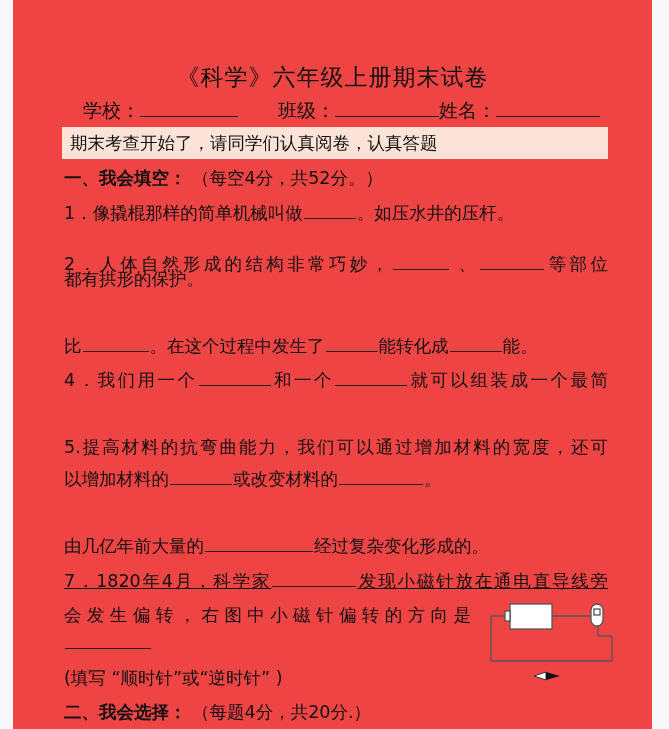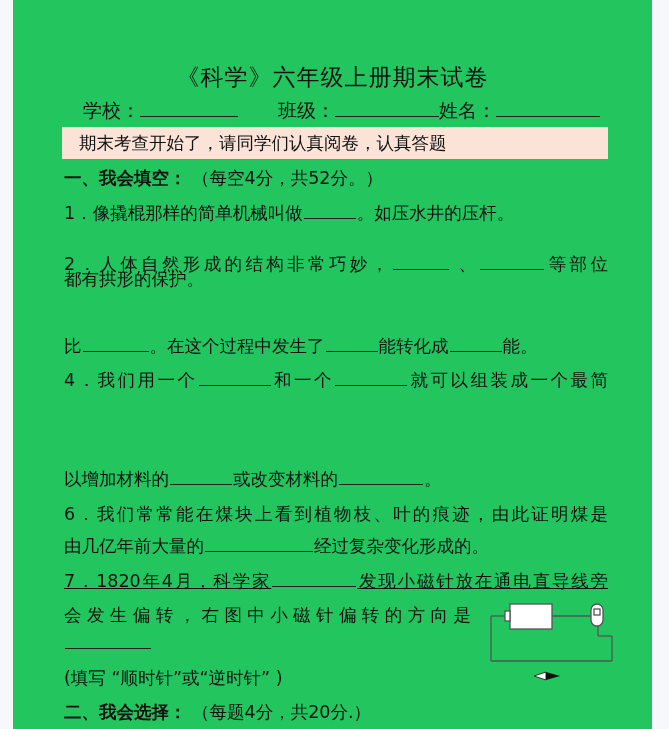--- a/index.html
+++ b/index.html
@@ -4,36 +4,36 @@
 <style>
   html, body { margin:0; padding:0; }
   body {
     width:669px; height:729px; overflow:hidden;
     background:#f7f8fc;
     font-family: "DejaVu Serif", "Liberation Serif", serif;
     color:#111;
   }
   .page {
     position:absolute; left:13px; top:0; width:639px; height:729px;
-    background:#22c55e;
+    background:#ef4444;
   }
   .title {
     position:absolute; left:0; top:62px; width:100%;
     text-align:center; font-size:23px; letter-spacing:1px;
     font-family: "DejaVu Sans", sans-serif; font-weight:normal;
   }
   .info {
     position:absolute; top:98px; left:70px; font-size:19px;
     font-family: "DejaVu Sans", sans-serif; white-space:nowrap;
   }
   .info .blank { display:inline-block; border-bottom:1.5px solid #222; height:16px; vertical-align:baseline; }
   .banner {
     position:absolute; left:49px; top:127px; width:546px; height:32px;
     background:#fbe3d8;
-    font-size:17.5px; line-height:32px; padding-left:17px; box-sizing:border-box;
+    font-size:17.5px; line-height:32px; padding-left:8px; box-sizing:border-box;
     font-family: "DejaVu Sans", sans-serif;
   }
   .line {
     position:absolute; left:51px; font-size:17.5px; white-space:nowrap;
     font-family: "DejaVu Sans", sans-serif;
   }
   .bold { font-weight:bold;text-align:center; }
   .u { display:inline-block; border-bottom:1.3px solid #222; height:15px; vertical-align:baseline; margin:0 1px; }
   .justify { width:544px; text-align:justify; text-align-last:justify; }
   .diagram { position:absolute; left:475px; top:598px; width:125px; height:85px; }
@@ -68,25 +68,25 @@
   <div class="line" style="top:267px;">都有拱形的保护。</div>
 
   <div class="line" style="top:334px;">
     <span>比</span><span class="u" style="width:66px;"></span><span>。在这个过程中发生了</span><span class="u" style="width:52px;"></span><span>能转化成</span><span class="u" style="width:52px;"></span><span>能。</span>
   </div>
 
   <div class="line justify" style="top:368px;">
     <span>4．我们用一个</span><span class="u" style="width:72px;"></span><span>和一个</span><span class="u" style="width:72px;"></span><span>就可以组装成一个最简</span>
   </div>
 
+  <div class="line justify" style="top:435px;">5.提高材料的抗弯曲能力，我们可以通过增加材料的宽度，还可</div>
   <div class="line" style="top:467px;">
     <span>以增加材料的</span><span class="u" style="width:62px;"></span><span>或改变材料的</span><span class="u" style="width:84px;"></span><span>。</span>
   </div>
 
-  <div class="line justify" style="top:502px;">6．我们常常能在煤块上看到植物枝、叶的痕迹，由此证明煤是</div>
   <div class="line" style="top:534px;text-align:right;">
     <span>由几亿年前大量的</span><span class="u" style="width:108px;"></span><span>经过复杂变化形成的。</span>
   </div>
 
   <div class="line justify" style="top:569px;text-decoration:underline;">
     <span>7．1820年4月，科学家</span><span class="u" style="width:84px;"></span><span>发现小磁针放在通电直导线旁</span>
   </div>
   <div class="line" style="top:603px; width:410px; text-align:justify; text-align-last:justify; letter-spacing:3px;">会发生偏转，右图中小磁针偏转的方向是</div>
   <div class="line" style="top:633px;">
     <span class="u" style="width:86px;"></span>

